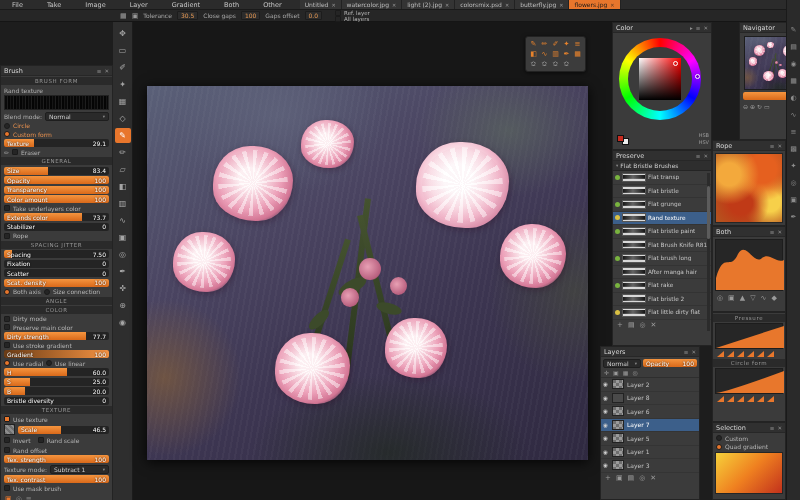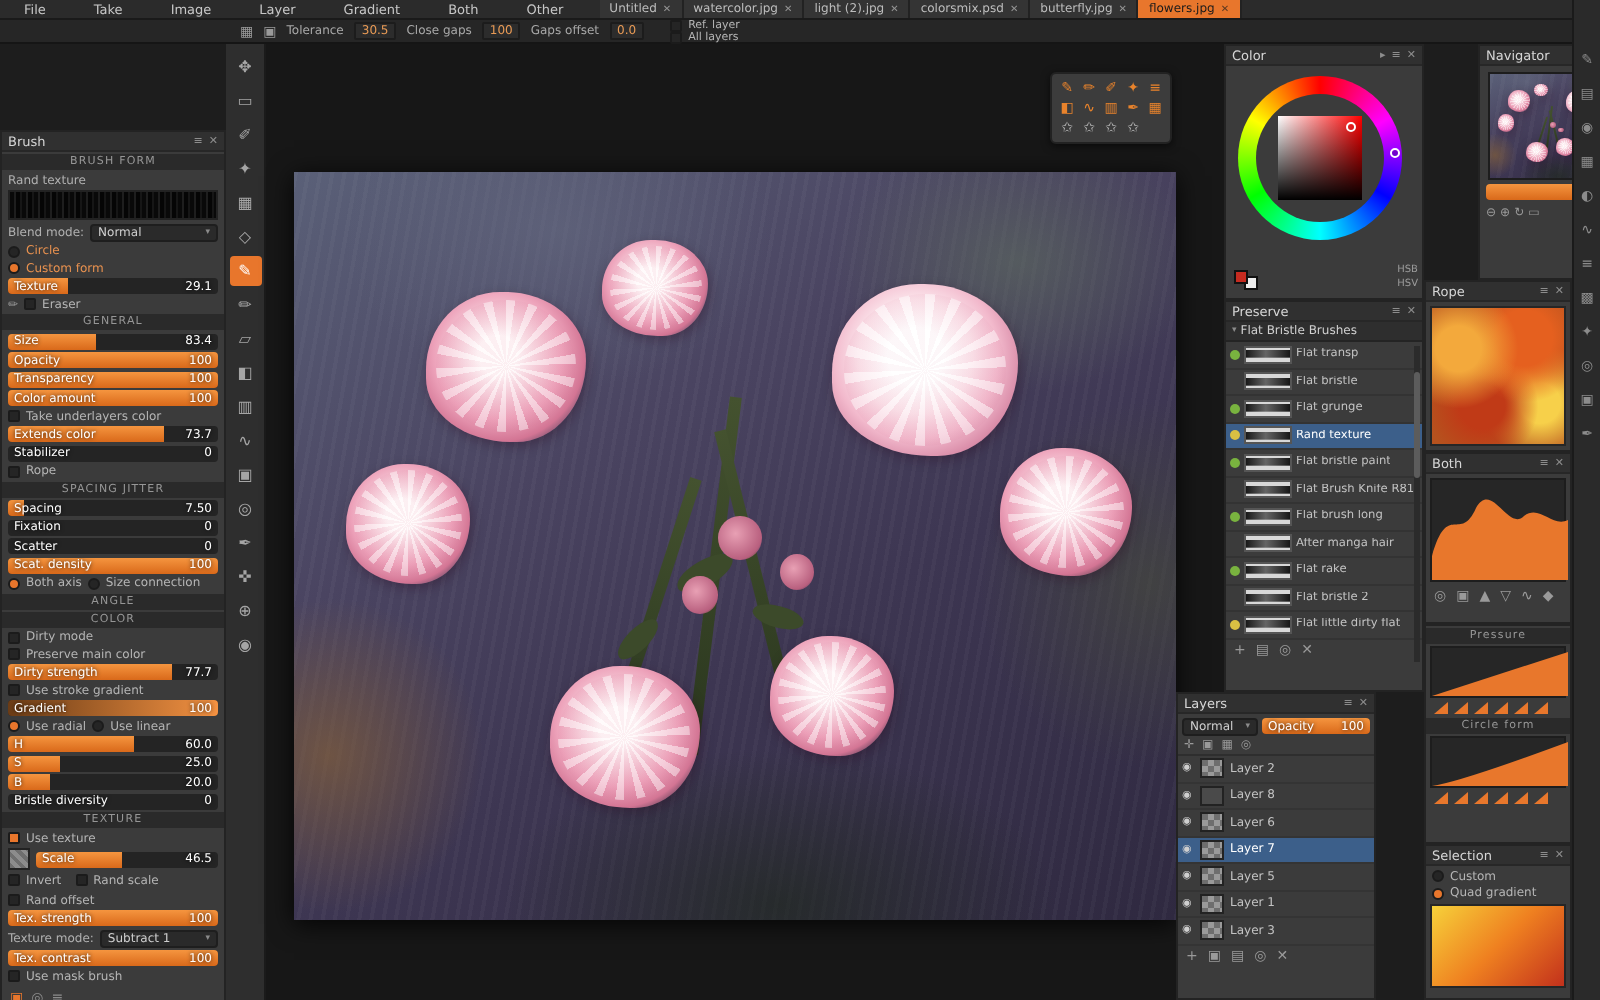--- a/index.html
+++ b/index.html
@@ -113,21 +113,21 @@
   .mk{width:5px;height:5px;border-radius:50%;flex:none;background:transparent;}
   .mk.m-green{background:#79b33f;} .mk.m-yellow{background:#d9c043;}
   .bthumb{width:24px;height:9px;flex:none;background-color:#d8d8d8;border:1px solid #555;
     background-image:linear-gradient(90deg,rgba(8,8,8,.92),rgba(52,52,52,.7) 45%,rgba(12,12,12,.95));
     background-size:100% 55%;background-position:center;background-repeat:no-repeat;}
   .bname{white-space:nowrap;overflow:hidden;}
   .scroll{position:absolute;right:1px;top:22px;bottom:14px;width:3px;background:#2b2b2b;}
   .scroll .th{position:absolute;top:8%;width:3px;height:34%;background:#5c5c5c;border-radius:2px;}
   .prow{display:flex;gap:5px;padding:1px 4px;font-size:7px;color:#9a9a9a;}
 
-  #layers-panel{left:588px;top:346px;width:100px;height:154px;overflow:hidden;}
+  #layers-panel{left:600px;top:346px;width:100px;height:154px;overflow:hidden;}
   .lctrl{display:flex;align-items:center;gap:2px;margin:1.5px 2px;}
   .lctrl .drop{width:38px;flex:none;}
   .lctrl .slider{flex:1;margin:0;}
   .lico{display:flex;gap:4px;padding:0 3px 1px;font-size:6px;color:#9a9a9a;border-bottom:1px solid #2e2e2e;}
   .lrow{display:flex;align-items:center;gap:3px;height:13.5px;padding:0 2px;font-size:6px;color:#c3c3c3;border-bottom:1px solid #343434;}
   .lrow.selected{background:#3c5f8a;color:#fff;}
   .leye{font-size:5.5px;color:#cfcfcf;width:6px;}
   .lthumb{width:12px;height:10px;flex:none;border:1px solid #222;
     background-image:linear-gradient(45deg,#9a9a9a 25%,transparent 25%,transparent 75%,#9a9a9a 75%),linear-gradient(45deg,#9a9a9a 25%,#6e6e6e 25%,#6e6e6e 75%,#9a9a9a 75%);
     background-size:6px 6px;background-position:0 0,3px 3px;}

